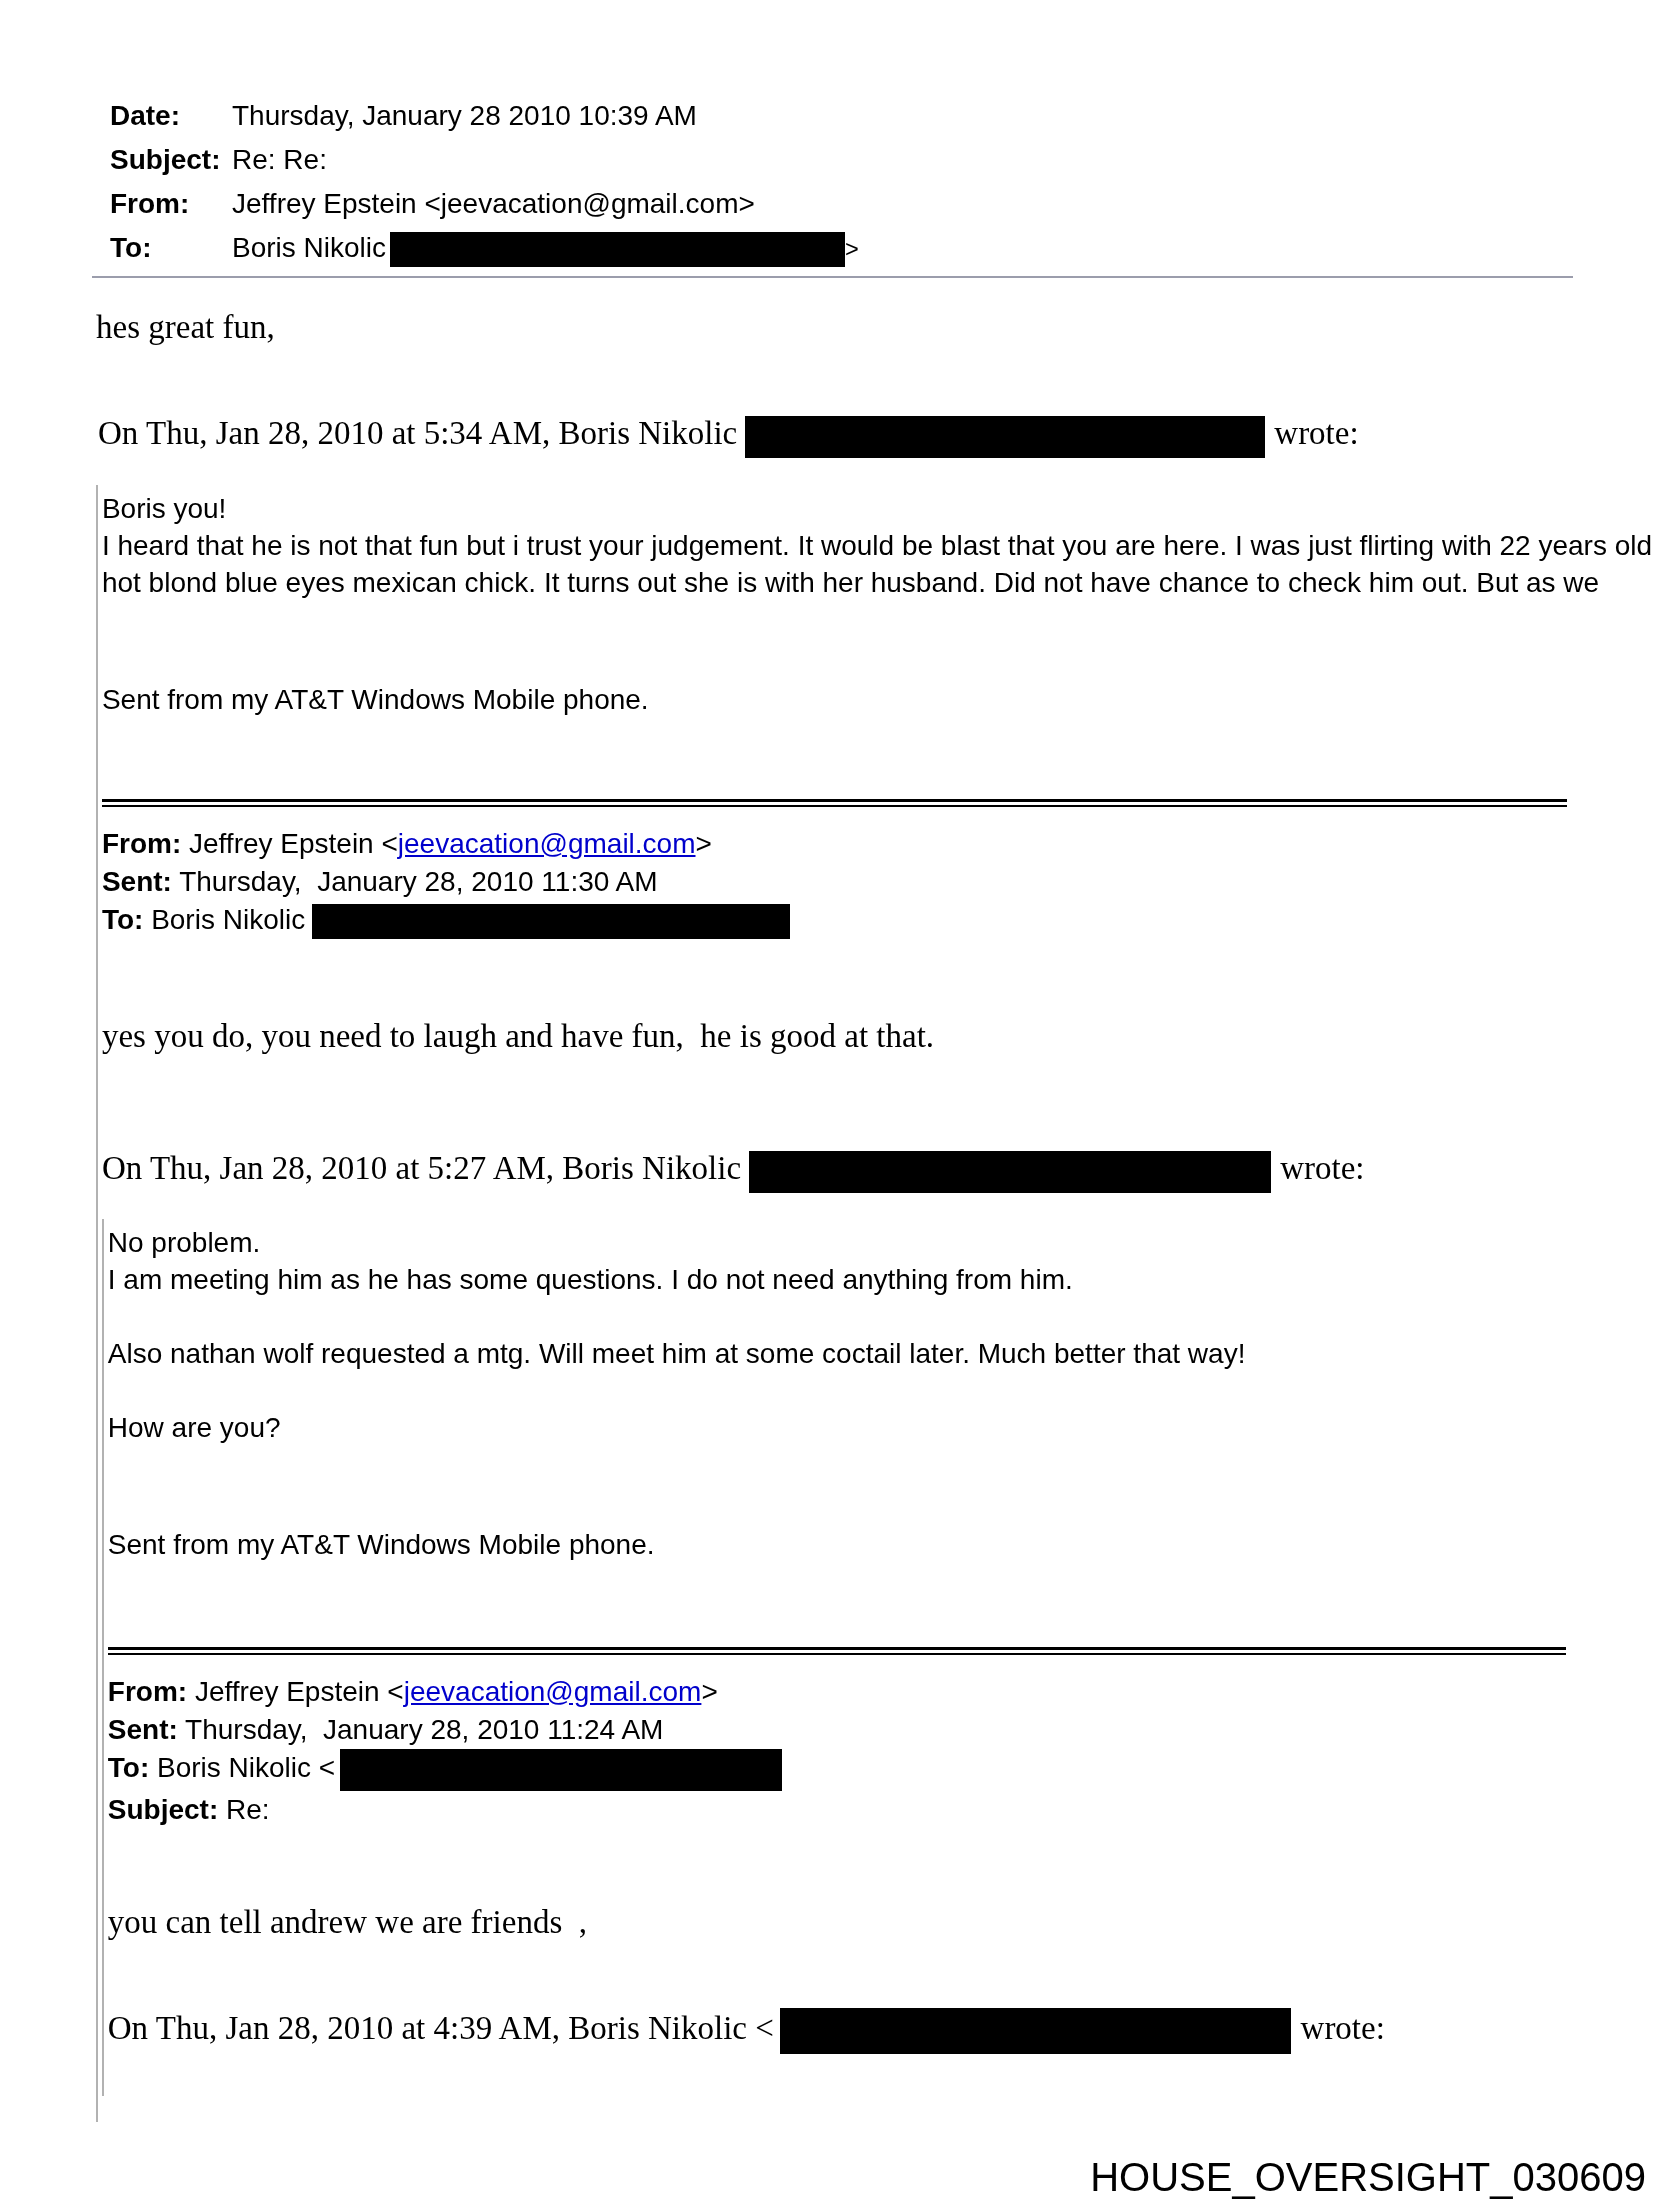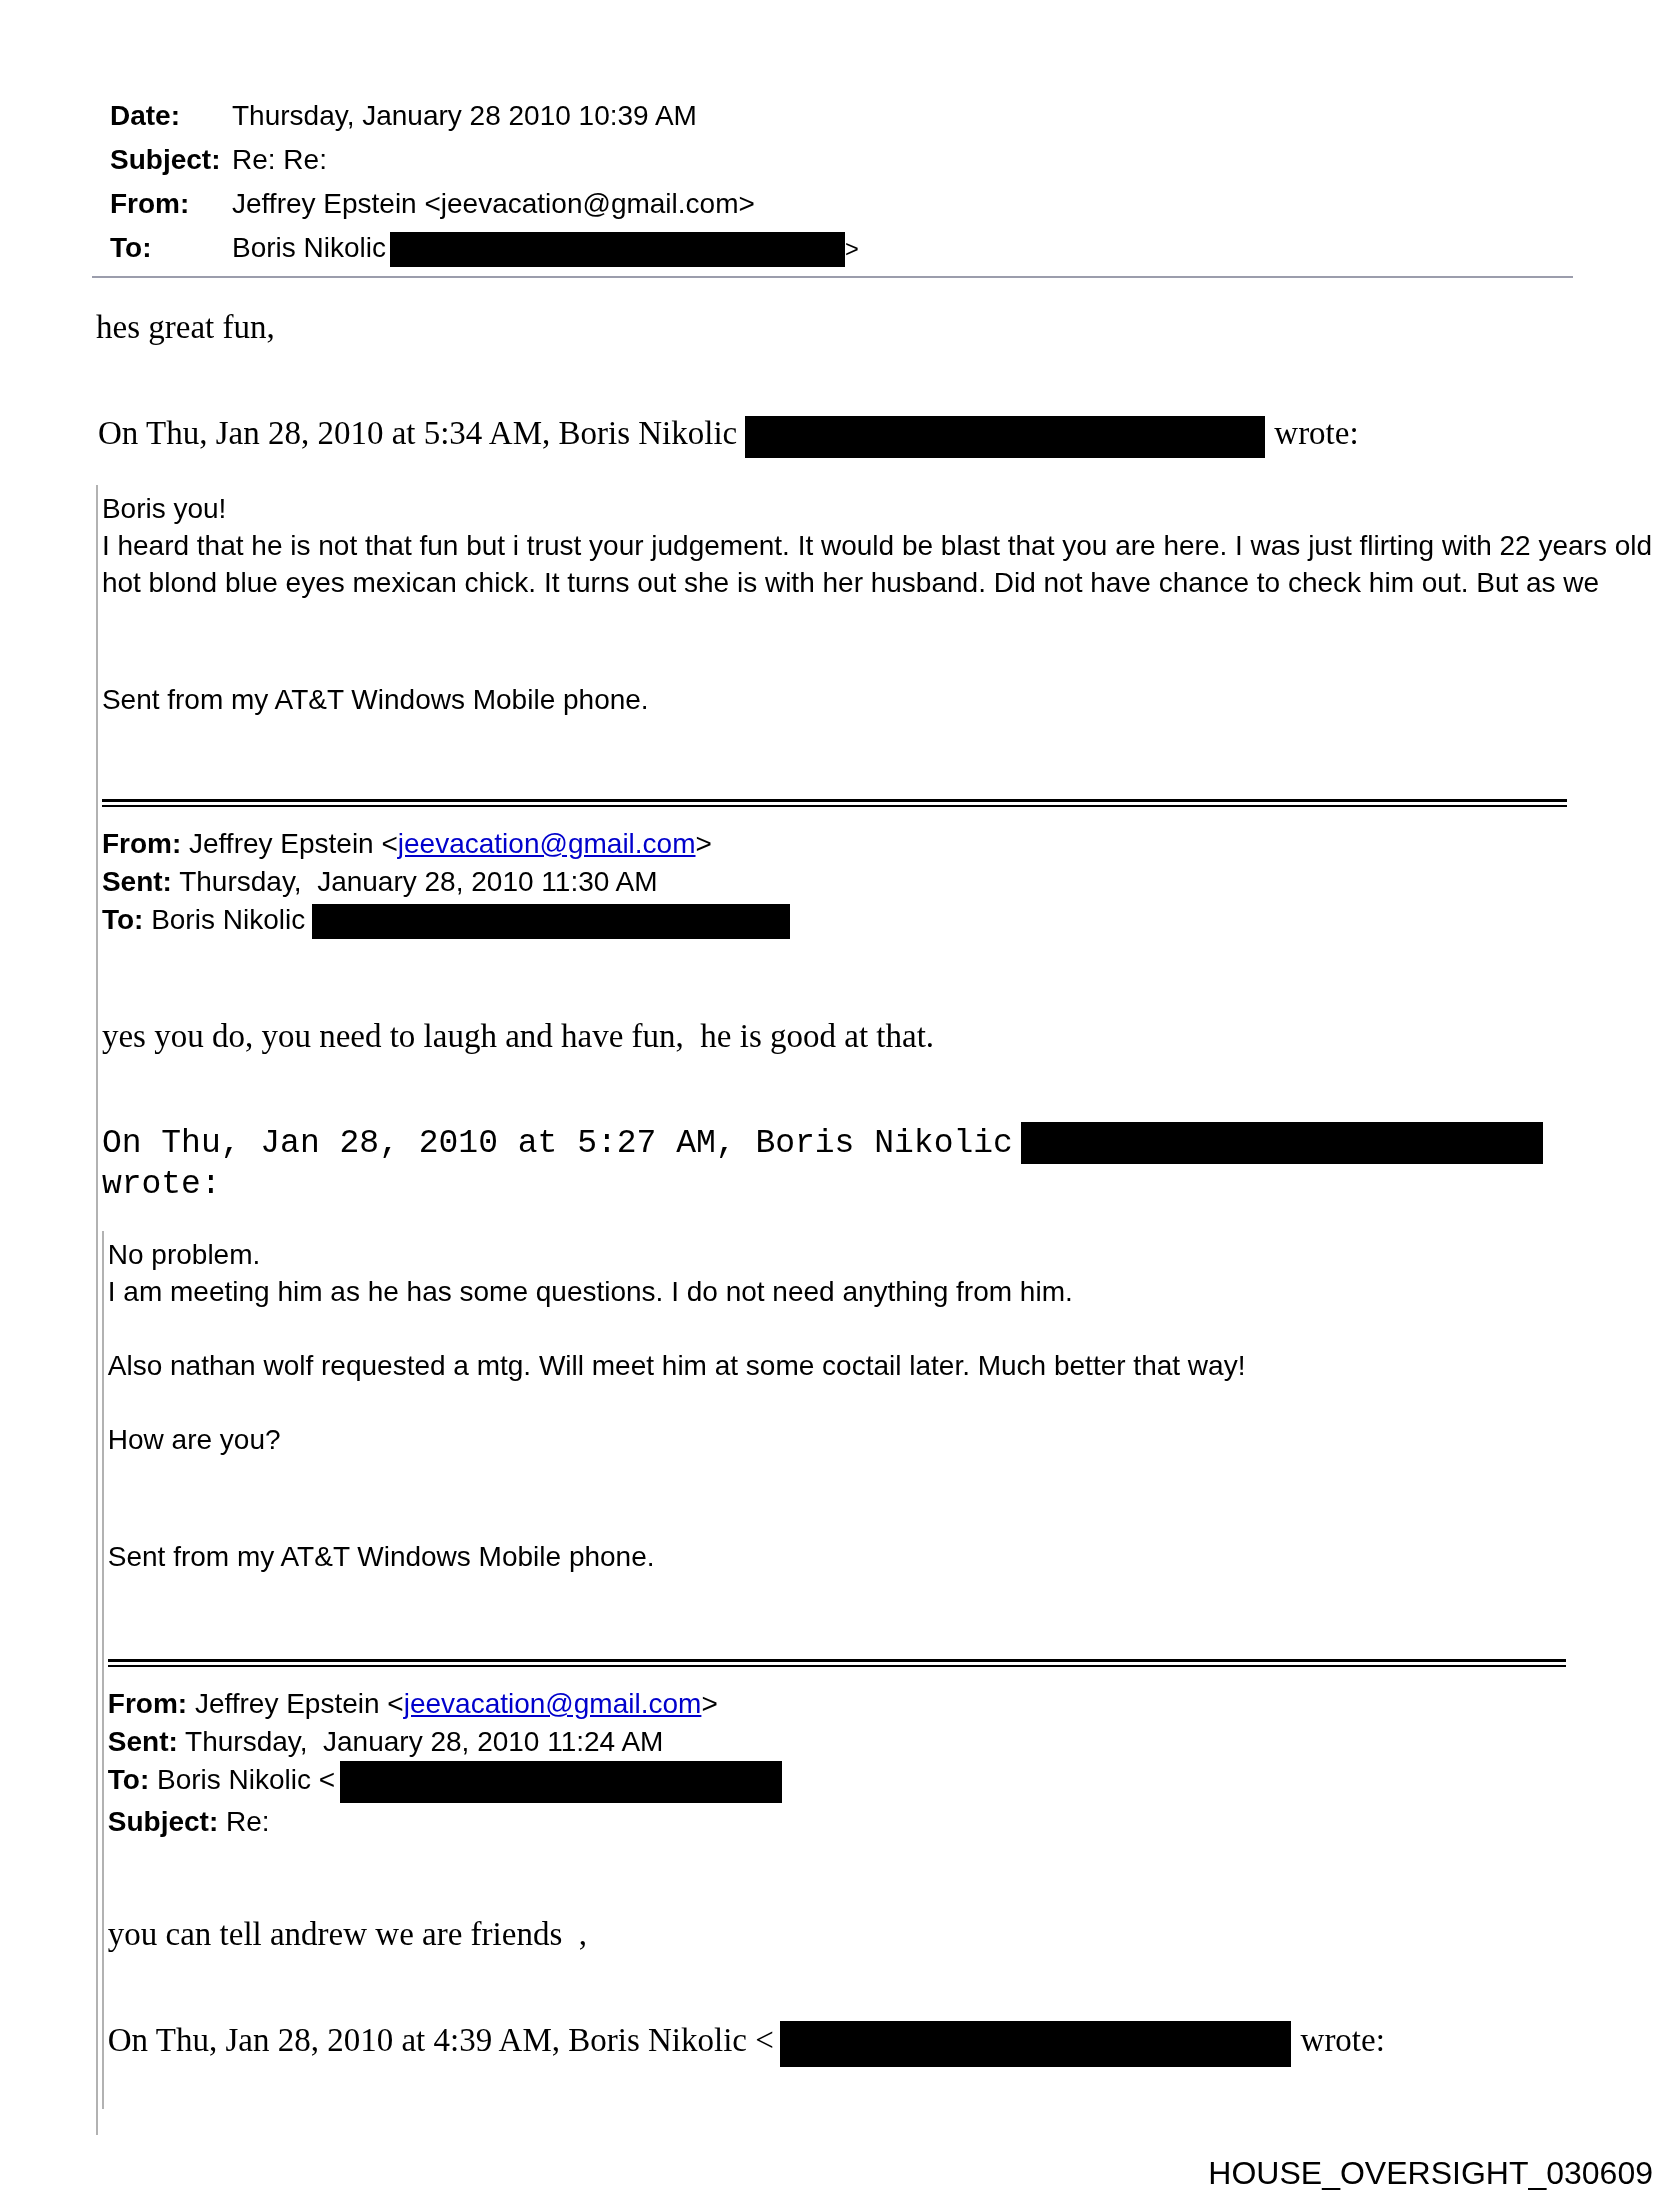--- a/index.html
+++ b/index.html
@@ -74,33 +74,33 @@
   }
   .sep2 { margin-top: 84px; width: 1458px; }
 
   
   .mail-hdr { margin-top: 18.3px; }
   .mh-line { font-size: 28px; line-height: 38px; white-space: pre-wrap; }
   .mh-label { font-weight: bold; }
   a.mail-link { color: #0000cc; text-decoration: underline; }
 
   .reply1 { margin-top: 77px; }
-  .attr2  { margin-top: 65px; font-family: Liberation Mono, monospace; }
+  .attr2  { margin-top: 91px; }
 
   .q2-para { margin-top: 37px; }
   .q2-first { margin-top: 1.3px; }
   .reply2 { margin-top: 73px; }
   .attr3  { margin-top: 65px; }
 
   
   .bates {
     position: absolute;
-    right: 16px;
+    right: 23px;
     top: 2155px;
-    font-size: 32px;
+    font-size: 40px;
     font-family: "Liberation Sans", sans-serif;
   }
 </style>
 </head>
 <body>
 
 <div class="doc">
 
   <div>
     <div class="hdr-row">

